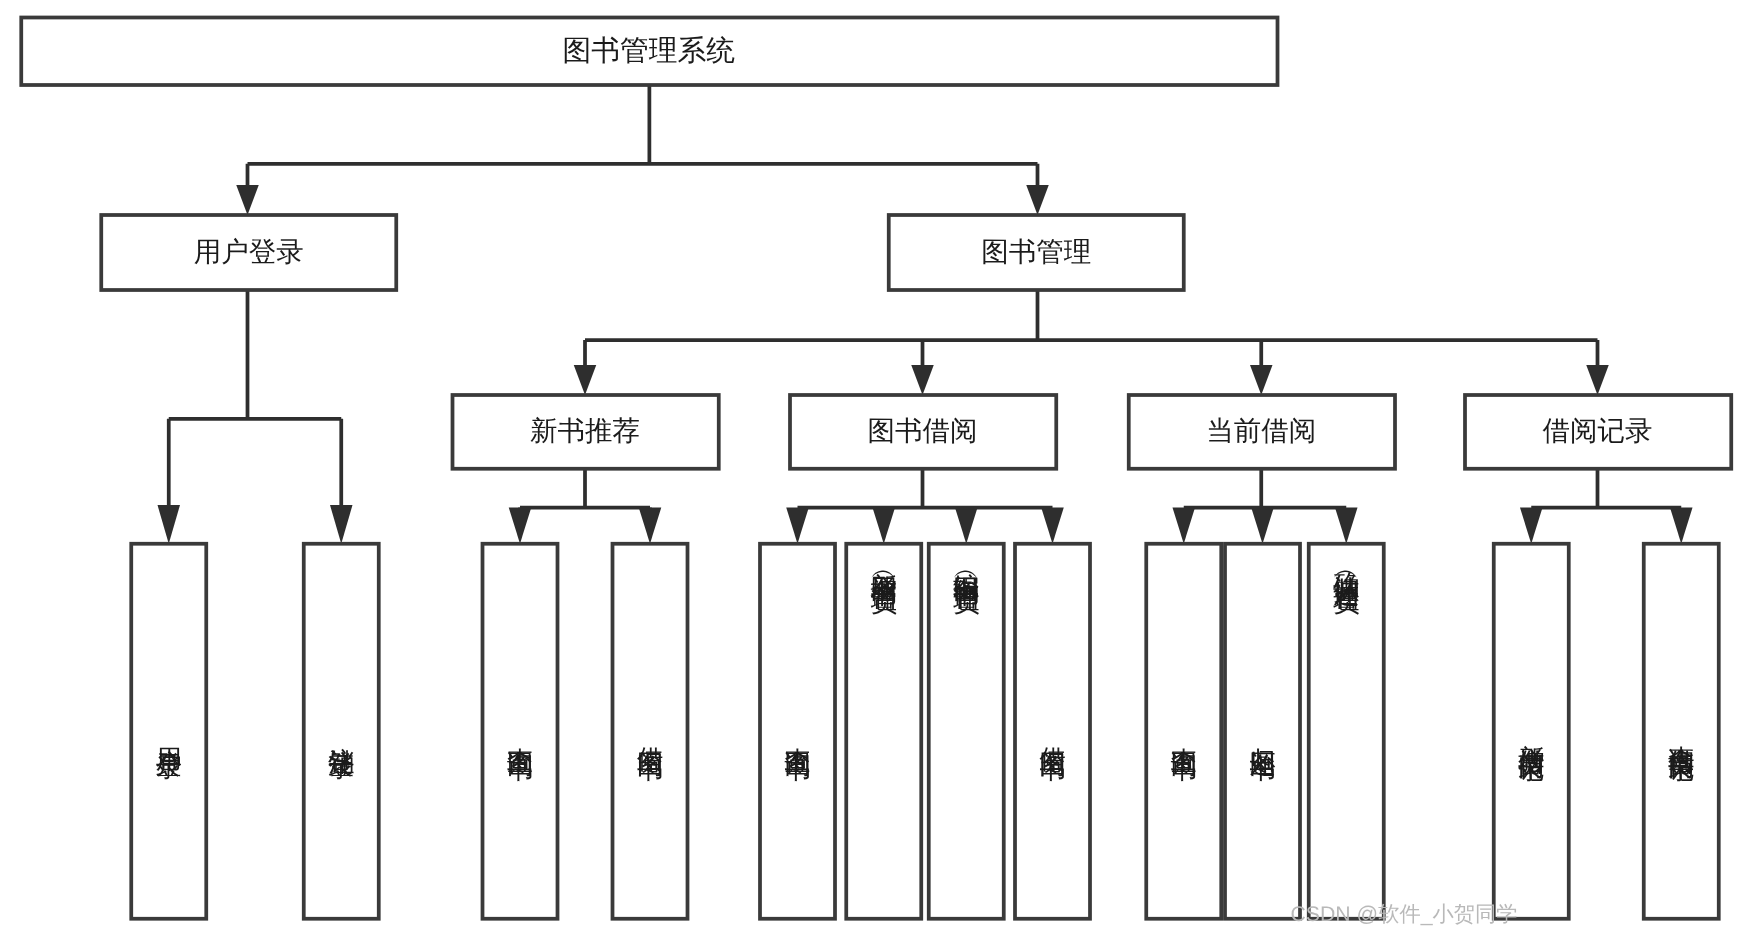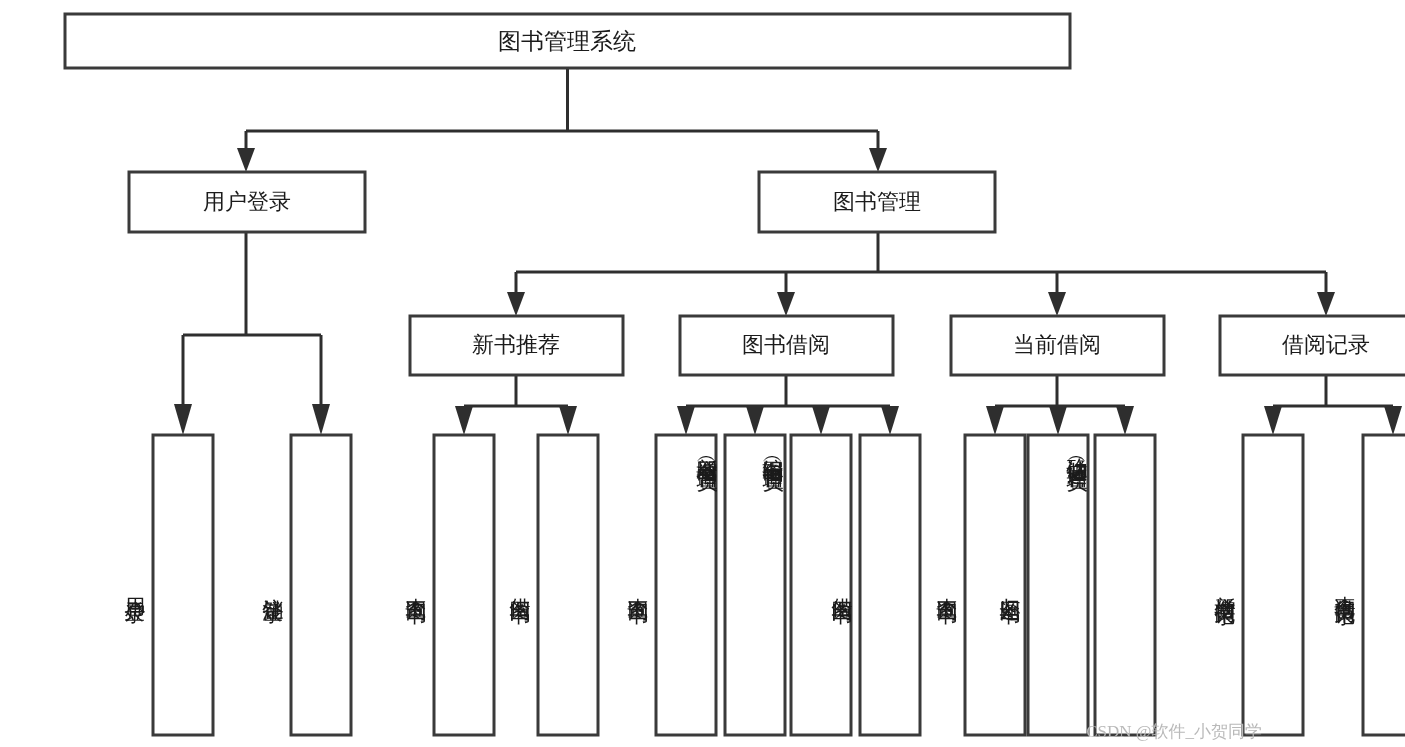--- a/index.html
+++ b/index.html
@@ -13,21 +13,20 @@
     width: 1405px;
     height: 747px;
     overflow: hidden;
     position: relative;
   }
   #diagram-root {
     position: relative;
     width: 1220px;
     height: 747px;
     background: #ffffff;
-    padding-left: 48px;
   }
   svg.diagram {
     display: block;
     width: 1405px;
     height: 747px;
   }
   .node-box {
     fill: #ffffff;
     stroke: #3a3a3a;
     stroke-width: 3;
@@ -75,21 +74,21 @@
     white-space: nowrap;
     pointer-events: none;
     display: flex;
     align-items: center;
     justify-content: flex-start;
   }
   .watermark {
     position: absolute;
     right: 6px;
     bottom: 4px;
-    font-family: Liberation Serif, serif;
+    font-family: Liberation Sans, sans-serif;
     font-size: 17px;
     color: #b9b9b9;
     white-space: nowrap;
     user-select: none;
   }
 </style>
 </head>
 <body>
 
 <div id="diagram-root">

